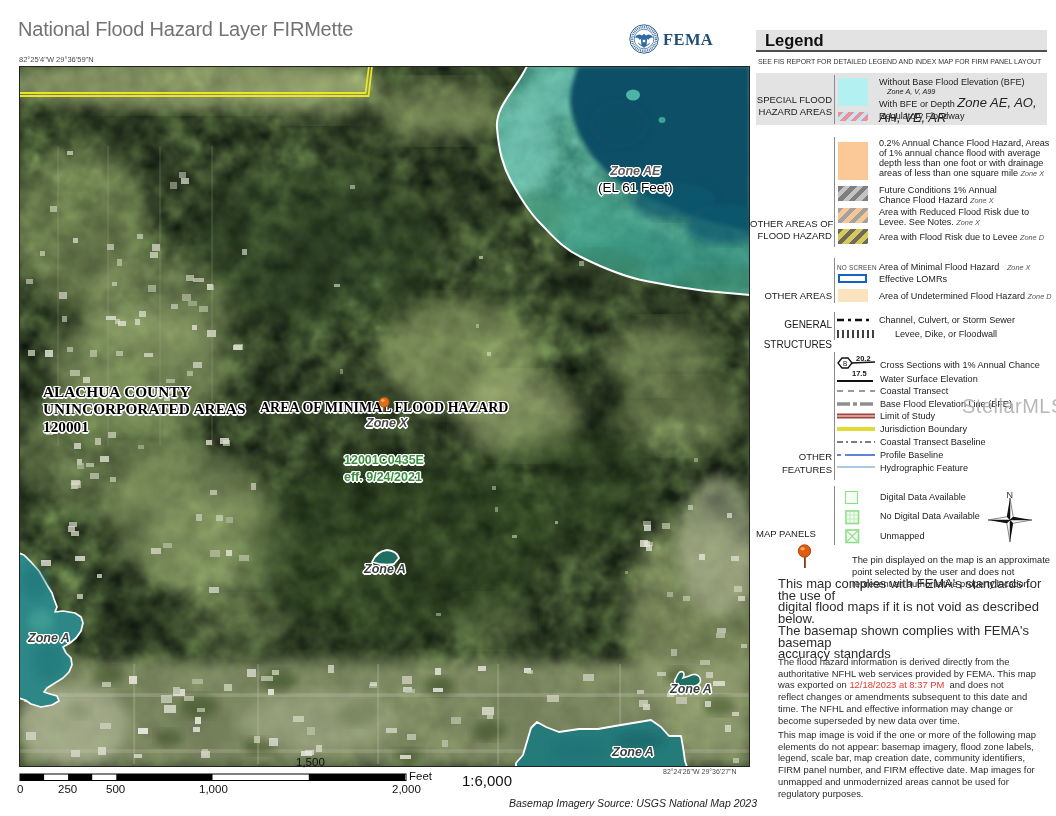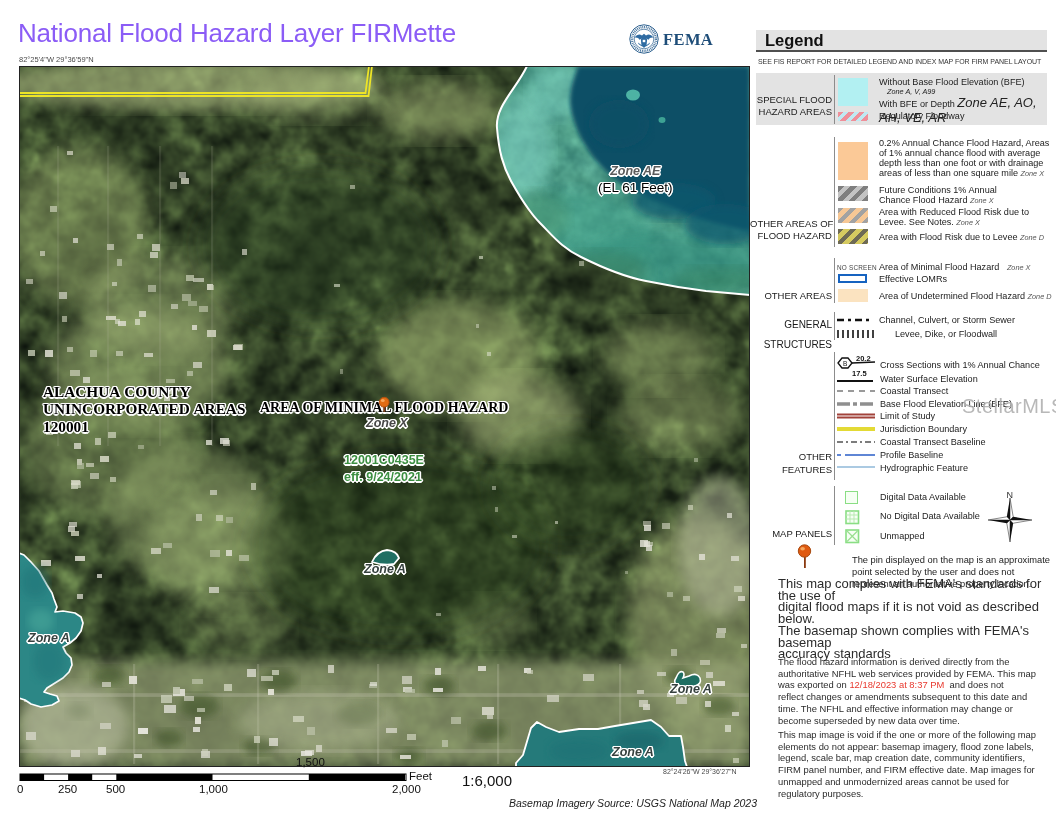--- a/index.html
+++ b/index.html
@@ -6,21 +6,21 @@
   body{width:1056px;height:816px;position:relative;background:#fff;font-family:"Liberation Sans",sans-serif;overflow:hidden}
   .abs{position:absolute}
   .halo{text-shadow:-1px -1px 0 #fff,1px -1px 0 #fff,-1px 1px 0 #fff,1px 1px 0 #fff,0 -1.5px 0 #fff,0 1.5px 0 #fff,-1.5px 0 0 #fff,1.5px 0 0 #fff}
   .zl{font-style:italic;color:#36413f;font-size:12.5px;font-weight:bold}
   .lt{font-size:9.1px;color:#222}
   .ital{font-style:italic}
 </style>
 </head>
 <body>
 
-<div class="abs" style="left:18px;top:18px;font-size:26px;color:#8b5cf6;letter-spacing:-0.2px;">National Flood Hazard Layer FIRMette</div>
+<div class="abs" style="left:18px;top:18px;font-size:20px;color:#737373;letter-spacing:-0.2px;">National Flood Hazard Layer FIRMette</div>
 
 <svg class="abs" style="left:628px;top:24px" width="32" height="32" viewBox="0 0 32 32">
   <circle cx="16" cy="15" r="14.2" fill="#fff" stroke="#2b5f8e" stroke-width="1"></circle>
   <circle cx="16" cy="15" r="11.9" fill="none" stroke="#41719c" stroke-width="2.4" stroke-dasharray="0.9 0.9"></circle>
   <circle cx="16" cy="15" r="9.8" fill="#fff" stroke="#2b5f8e" stroke-width="0.7"></circle>
   <path d="M6.5,13.5 Q10,8.8 14,11.5 L16,9.8 L18,11.5 Q22,8.8 25.5,13.5 Q21.5,13 20.5,15.8 Q17.8,13.2 16,16.8 Q14.2,13.2 11.5,15.8 Q10.5,13 6.5,13.5 Z" fill="#2e6ba2"></path>
   <path d="M12.8,14.8 L19.2,14.8 L18.6,20.8 Q16,24.2 16,24.2 Q16,24.2 13.4,20.8 Z" fill="#2e6ba2"></path>
   <rect x="14.7" y="15.8" width="2.6" height="2.4" fill="#fff"></rect>
   <path d="M10,18.5 Q13,21.5 16,21.8 Q19,21.5 22,18.5 L21.5,20 Q18.5,22.8 16,23 Q13.5,22.8 10.5,20 Z" fill="#2e6ba2"></path>
 </svg>
@@ -520,21 +520,21 @@
     <line x1="1" y1="9" x2="13" y2="9" stroke="#b9e9b2" stroke-width="1"></line>
   </svg>
 <div class="abs lt" style="left:880px;top:511px;">No Digital Data Available</div>
 
 <svg class="abs" style="left:845px;top:529px" width="15" height="15">
     <rect x="1" y="1" width="12.5" height="12.5" fill="#f6fff4" stroke="#8ade84" stroke-width="1.6"></rect>
     <line x1="2" y1="2" x2="12.5" y2="12.5" stroke="#9adf90" stroke-width="1.2"></line>
     <line x1="12.5" y1="2" x2="2" y2="12.5" stroke="#9adf90" stroke-width="1.2"></line>
   </svg>
 <div class="abs lt" style="left:880px;top:531px;">Unmapped</div>
-<div class="abs" style="left:756px;top:528px;width:76px;text-align:right;font-size:9.5px;color:#1a1a1a;">MAP PANELS</div>
+<div class="abs" style="left:756px;top:528px;width:76px;text-align:left;font-size:9.5px;color:#1a1a1a;">MAP PANELS</div>
 
 <svg class="abs" style="left:986px;top:487px" width="50" height="58" viewBox="0 0 50 58">
   <text x="20.5" y="11" font-size="9" font-family="Liberation Sans" fill="#333">N</text>
   <g>
     <polygon points="24,33 20.8,29.8 24,11" fill="#111"></polygon>
     <polygon points="24,33 27.2,29.8 24,11" fill="#fff" stroke="#111" stroke-width="0.5"></polygon>
     <polygon points="24,33 20.8,36.2 24,55" fill="#fff" stroke="#111" stroke-width="0.5"></polygon>
     <polygon points="24,33 27.2,36.2 24,55" fill="#111"></polygon>
     <polygon points="24,33 20.8,29.8 2,33" fill="#fff" stroke="#111" stroke-width="0.5"></polygon>
     <polygon points="24,33 20.8,36.2 2,33" fill="#111"></polygon>

